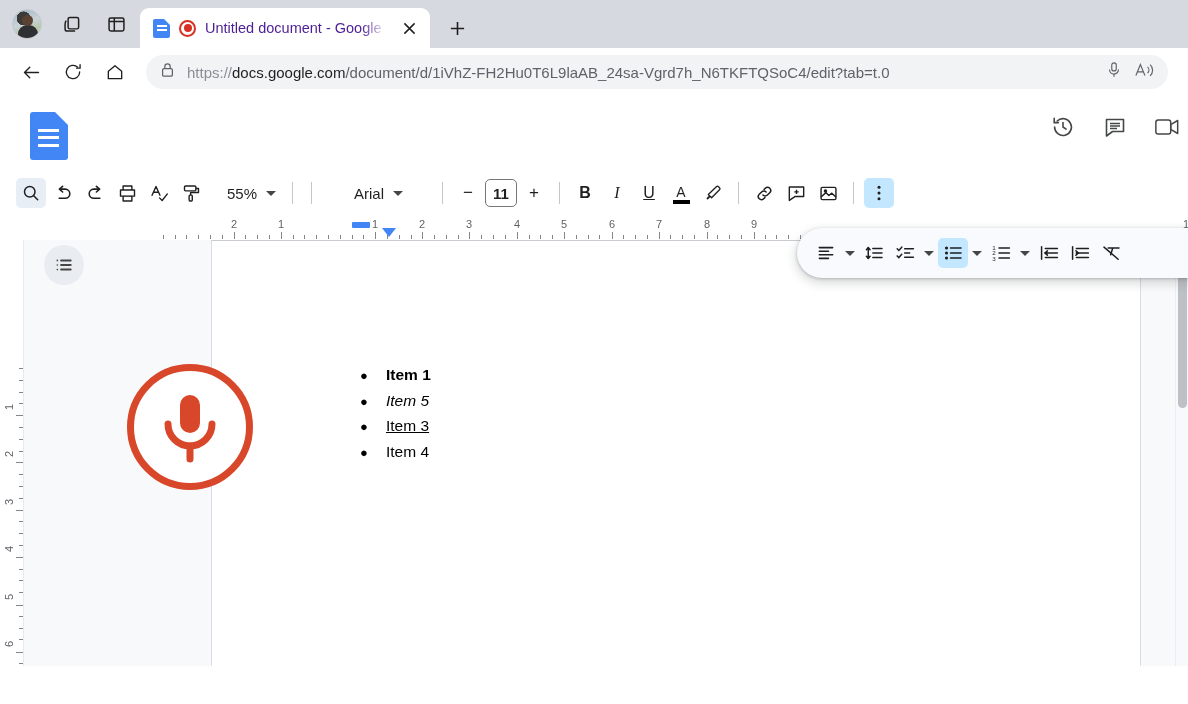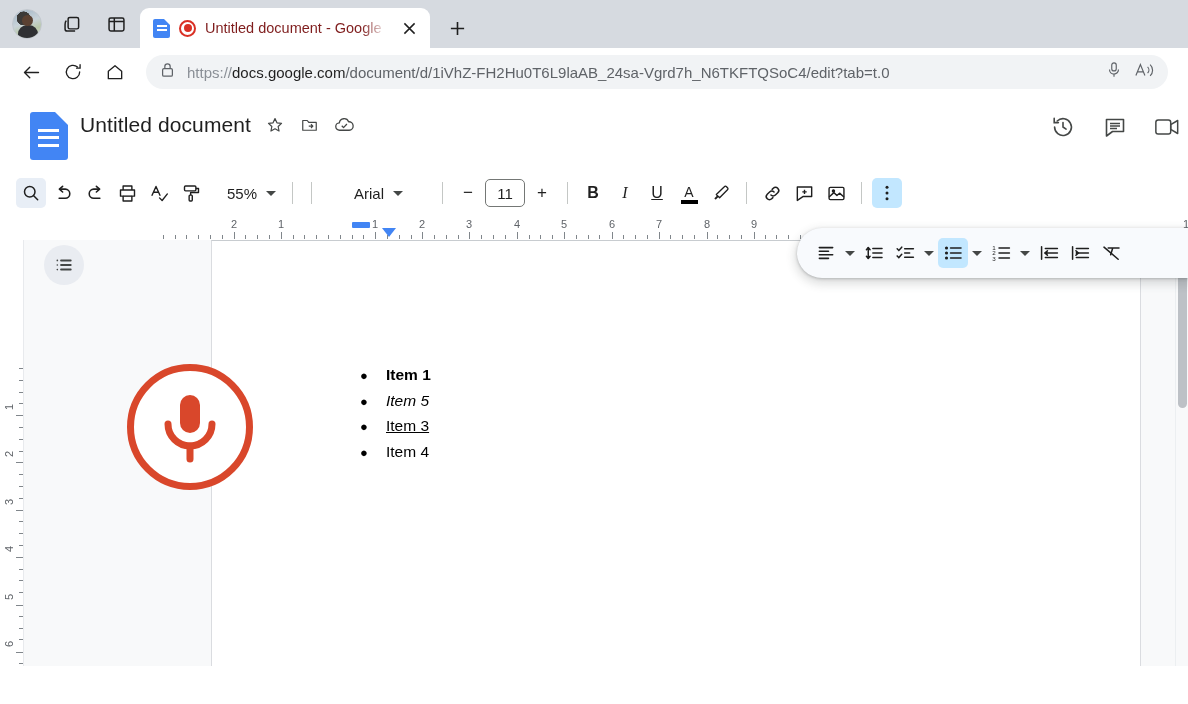--- a/index.html
+++ b/index.html
@@ -77,21 +77,21 @@
     background:
       linear-gradient(#fff 0 2px, transparent 2px 4px, #fff 4px 6px, transparent 6px 8px, #fff 8px 10px);
   }
   .rec-dot {
     width: 17px; height: 17px; border-radius: 50%;
     border: 2.2px solid #d93025; flex: none;
     display: flex; align-items: center; justify-content: center;
   }
   .rec-dot i { width: 8px; height: 8px; border-radius: 50%; background: #d93025; display: block; }
   .tab-title {
-    font-size: 14.5px; color: #7f1d1d; flex: 1;
+    font-size: 14.5px; color: #4c1d95; flex: 1;
     white-space: nowrap; overflow: hidden;
     -webkit-mask-image: linear-gradient(90deg, #000 86%, transparent 100%);
     mask-image: linear-gradient(90deg, #000 86%, transparent 100%);
   }
   .tab-close {
     width: 26px; height: 26px; flex: none;
     display: flex; align-items: center; justify-content: center;
     border-radius: 50%; cursor: pointer;
   }
   .newtab-btn {
@@ -190,24 +190,24 @@
   .tb-btn.search-active { background: #e8eef6; }
   .tb-sep { width: 1px; height: 22px; background: #c4c7c5; margin: 0 8px; flex: none; }
   .tb-combo {
     height: 30px; display: flex; align-items: center;
     gap: 9px; padding: 0 6px 0 9px;
     border-radius: 5px; cursor: pointer;
     font-size: 15px; color: #1f1f1f;
   }
   .caret { width: 0; height: 0; border-left: 5px solid transparent; border-right: 5px solid transparent; border-top: 5.5px solid #444746; }
   .fontsize-box {
-    width: 40px; height: 28px;
+    width: 32px; height: 28px;
     border: 1px solid #747775; border-radius: 5px;
     display: flex; align-items: center; justify-content: center;
-    font-size: 15px; color: #1f1f1f; cursor: text;
+    font-size: 15px; color: #1f1f1f; cursor: text; font-weight: bold;
   }
   .tb-txt { font-size: 17px; color: #1f1f1f; }
 
   
   .overflow-panel {
     position: absolute;
     left: 797px; top: 228px;
     width: 391px; height: 50px;
     background: #f8fafd;
     border-radius: 26px 0 0 26px;
@@ -408,40 +408,20 @@
         <path d="M2 16 L7 4 L12 16 M4 12 H10"></path>
         <path d="M15 6.5 a5 5 0 0 1 0 7 M17.8 4 a8.5 8.5 0 0 1 0 12.5"></path>
       </svg>
     </span>
   </div>
 </div>
 
 <div class="docs-header">
   <div class="docs-logo"></div>
   <div class="title-block">
-    <div class="title-row">
-      <span class="doc-title">Untitled document</span>
-      <span class="title-icon">
-        <svg width="18" height="18" viewBox="0 0 24 24" fill="none" stroke="#444746" stroke-width="1.6" stroke-linejoin="round">
-          <path d="M12 3.5 l2.6 5.6 6.1 .7 -4.5 4.2 1.2 6 -5.4 -3 -5.4 3 1.2 -6 -4.5 -4.2 6.1 -.7 Z"></path>
-        </svg>
-      </span>
-      <span class="title-icon">
-        <svg width="19" height="18" viewBox="0 0 24 24" fill="none" stroke="#444746" stroke-width="1.6" stroke-linejoin="round">
-          <path d="M3 19 V6 h6 l2 2.5 h10 V19 Z"></path>
-          <path d="M11 13.5 h5 M14 11 l2.5 2.5 L14 16"></path>
-        </svg>
-      </span>
-      <span class="title-icon">
-        <svg width="21" height="18" viewBox="0 0 26 22" fill="none" stroke="#444746" stroke-width="1.6" stroke-linejoin="round">
-          <path d="M7 17.5 a4.6 4.6 0 0 1 -.4 -9.2 a6 6 0 0 1 11.5 -1.3 a4.8 4.8 0 0 1 .7 10.5 Z"></path>
-          <path d="M9.6 12 l2.2 2.2 L16 9.8"></path>
-        </svg>
-      </span>
-    </div>
   </div>
 
   <div class="header-right">
     <span class="header-icon">
       <svg width="24" height="24" viewBox="0 0 24 24" fill="none" stroke="#444746" stroke-width="1.6" stroke-linecap="round">
         <path d="M3.6 12 a8.4 8.4 0 1 0 2.6 -6"></path>
         <path d="M3.2 3.4 V7.6 H7.4"></path>
         <path d="M12 7.6 V12 l3.1 2.1"></path>
       </svg>
     </span>

